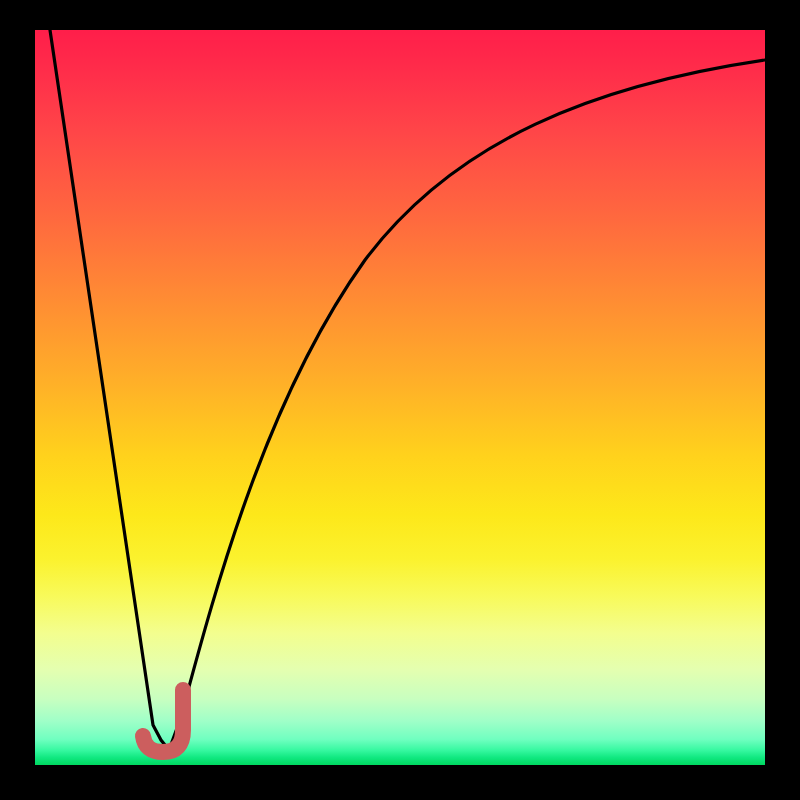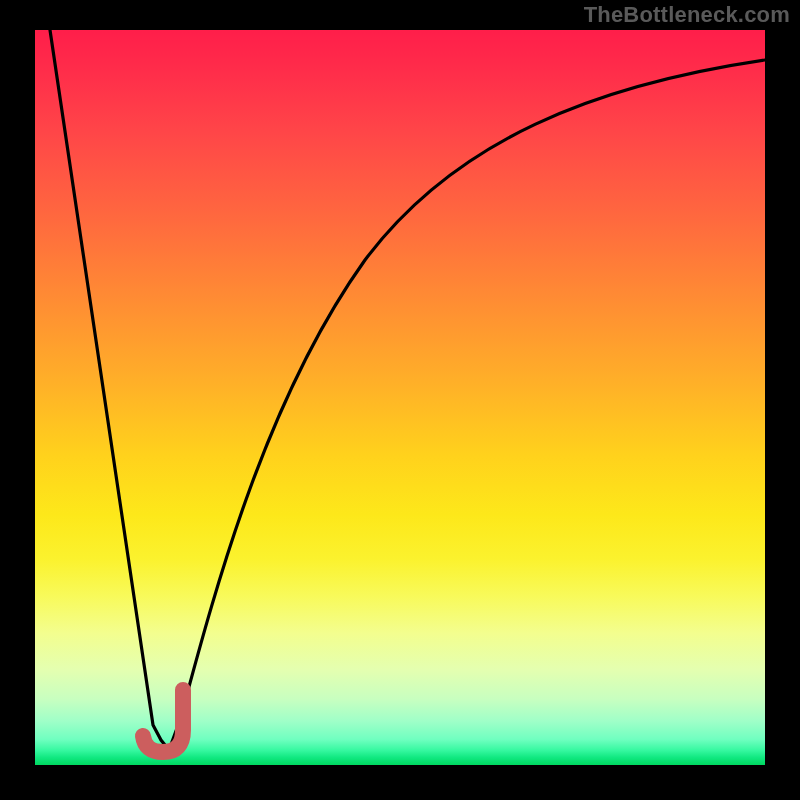--- a/index.html
+++ b/index.html
@@ -55,21 +55,20 @@
   svg.overlay {
     position: absolute;
     inset: 0;
   }
 </style>
 </head>
 <body>
 
 <div class="frame">
 
-  <div class="attribution">TheBottleneck.com</div>
 
   <div class="plot-area">
     <div class="gradient-bg"></div>
 
     <svg class="overlay" viewBox="0 0 730 735" preserveAspectRatio="none">
 
       <path d="M 15 0
                L 118 695
                L 126 710
                L 134 720

